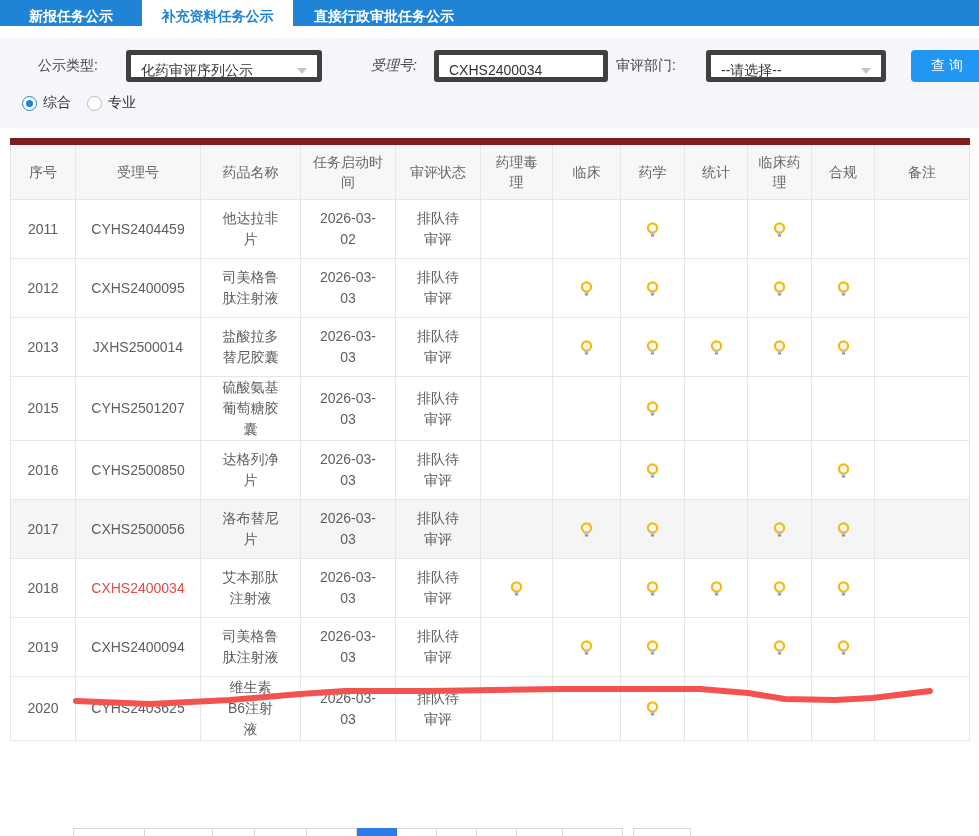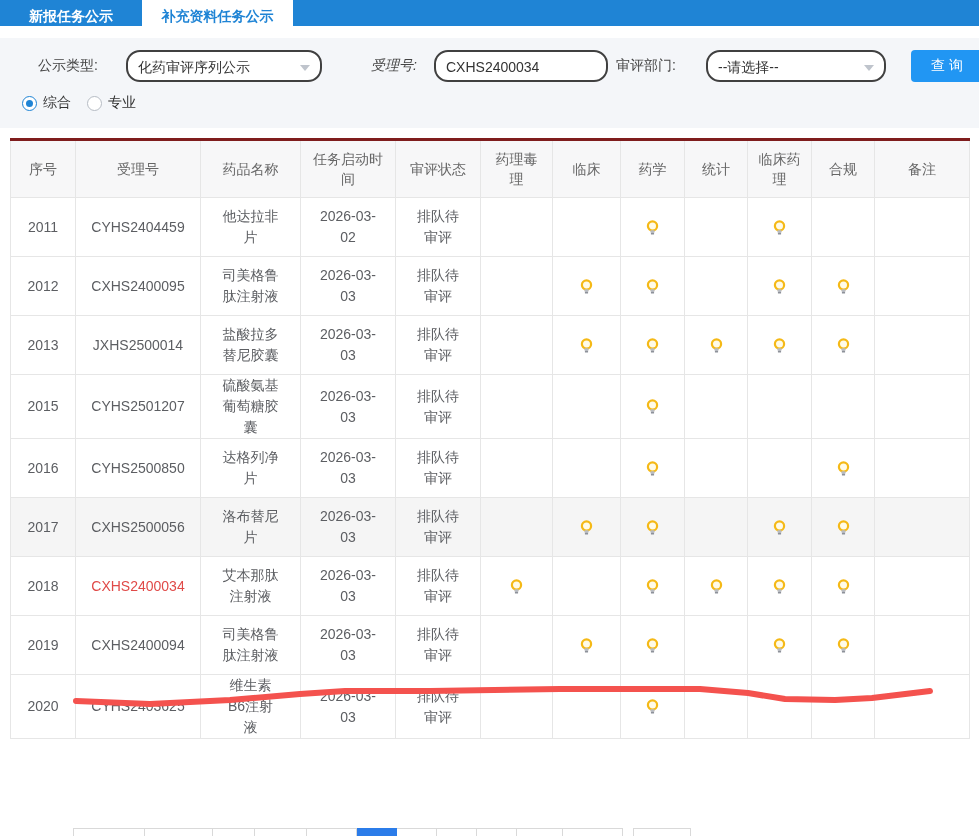--- a/index.html
+++ b/index.html
@@ -24,21 +24,21 @@
     margin-top: 12px; height: 90px; background: #f4f6f9; padding: 14px 0 0 0;
     position: relative; font-size: 14px; color: #444;
   }
   .frow1 { position: absolute; top: 12px; left: 16px; right: 0; height: 32px; }
   .flabel { position: absolute; top: 7px; color: #444; }
   .lbl-type { left: 22px; }
   .lbl-no   { left: 355px; font-style: italic; }
   .lbl-dept { left: 600px; }
   .select, .textinput {
     position: absolute; top: 0; height: 32px; background: #fff;
-    border: 2px solid #404040; border-radius: 14px; font-size: 14px;
+    border: 5px solid #404040; border-radius: 3px; font-size: 14px;
     color: #333; line-height: 30px; padding: 0 10px;
   }
   .sel-type { left: 110px; width: 196px; }
   .inp-no   { left: 418px; width: 174px; }
   .sel-dept { left: 690px; width: 180px; color: #333; }
   .chev {
     position: absolute; right: 10px; top: 13px; width: 0; height: 0;
     border-left: 5px solid transparent; border-right: 5px solid transparent;
     border-top: 6px solid #bfc4cc;
   }
@@ -62,21 +62,21 @@
   .tablewrap { margin: 10px 10px 0 10px; }
   table { width: 959px; border-collapse: collapse; table-layout: fixed; font-size: 14px; }
   col.c0{width:65px} col.c1{width:125px} col.c2{width:100px} col.c3{width:95px}
   col.c4{width:85px} col.c5{width:72px} col.c6{width:68px} col.c7{width:64px}
   col.c8{width:63px} col.c9{width:64px} col.c10{width:63px} col.c11{width:95px}
   th, td { border: 1px solid #e6e6e6; text-align: center; vertical-align: middle; }
   thead th {
     background: #f7f7f8; color: #666; font-weight: normal; height: 58px;
     line-height: 20px; padding: 0 8px;
   }
-  thead { border-top: 3px solid #7f1d1d; }
+  thead { border-top: 7px solid #7f1d1d; }
   tbody td { height: 59px; line-height: 21px; color: #5c5e62; padding: 0 6px; }
   td.name { padding: 0 20px; }
   td.date { padding: 0 14px; }
   td.status { padding: 0 16px; }
   tr.hl td { background: #f5f5f5; }
   .red-no { color: #e04a48; }
   .bulb { display: inline-block; vertical-align: middle; }
   
   .annotation { position: absolute; left: 0; top: 0; pointer-events: none; z-index: 6; }
   
@@ -90,20 +90,21 @@
   .pbtn:first-child { border-left: 1px solid #d9d9d9; }
   .pbtn.active { background: #2b7ce9; border-color: #2b7ce9; }
   .pbtn.jump { margin-left: 10px; border-left: 1px solid #d9d9d9; }
 </style>
 </head>
 <body>
 
 <div class="tabbar">
   <div class="tab tab1">新报任务公示</div>
   <div class="tab tab2">补充资料任务公示</div>
+  <div class="tab tab3">直接行政审批任务公示</div>
 </div>
 
 <div class="filterbar">
   <div class="frow1">
     <span class="flabel lbl-type">公示类型:</span>
     <div class="select sel-type">
       <span>化药审评序列公示</span>
       <span class="chev"></span>
     </div>
 

